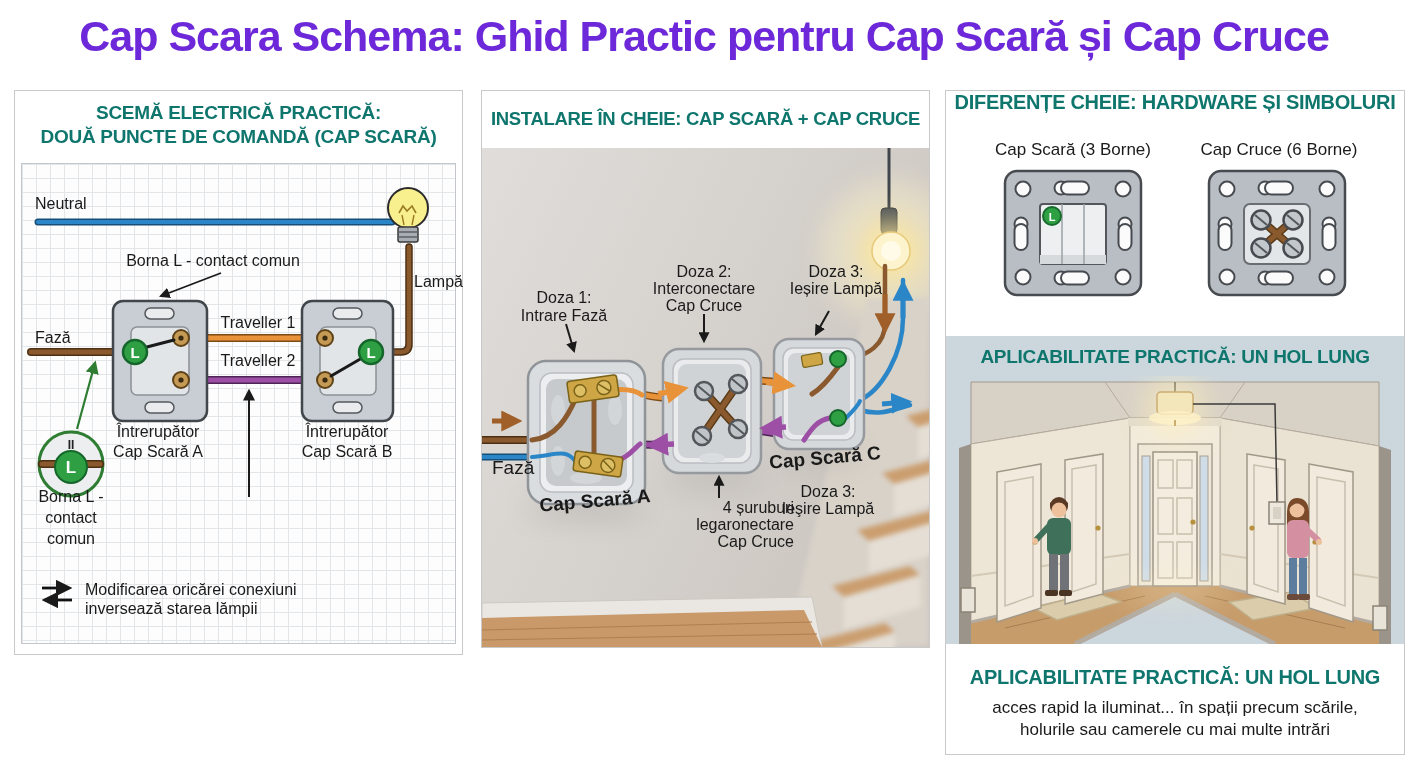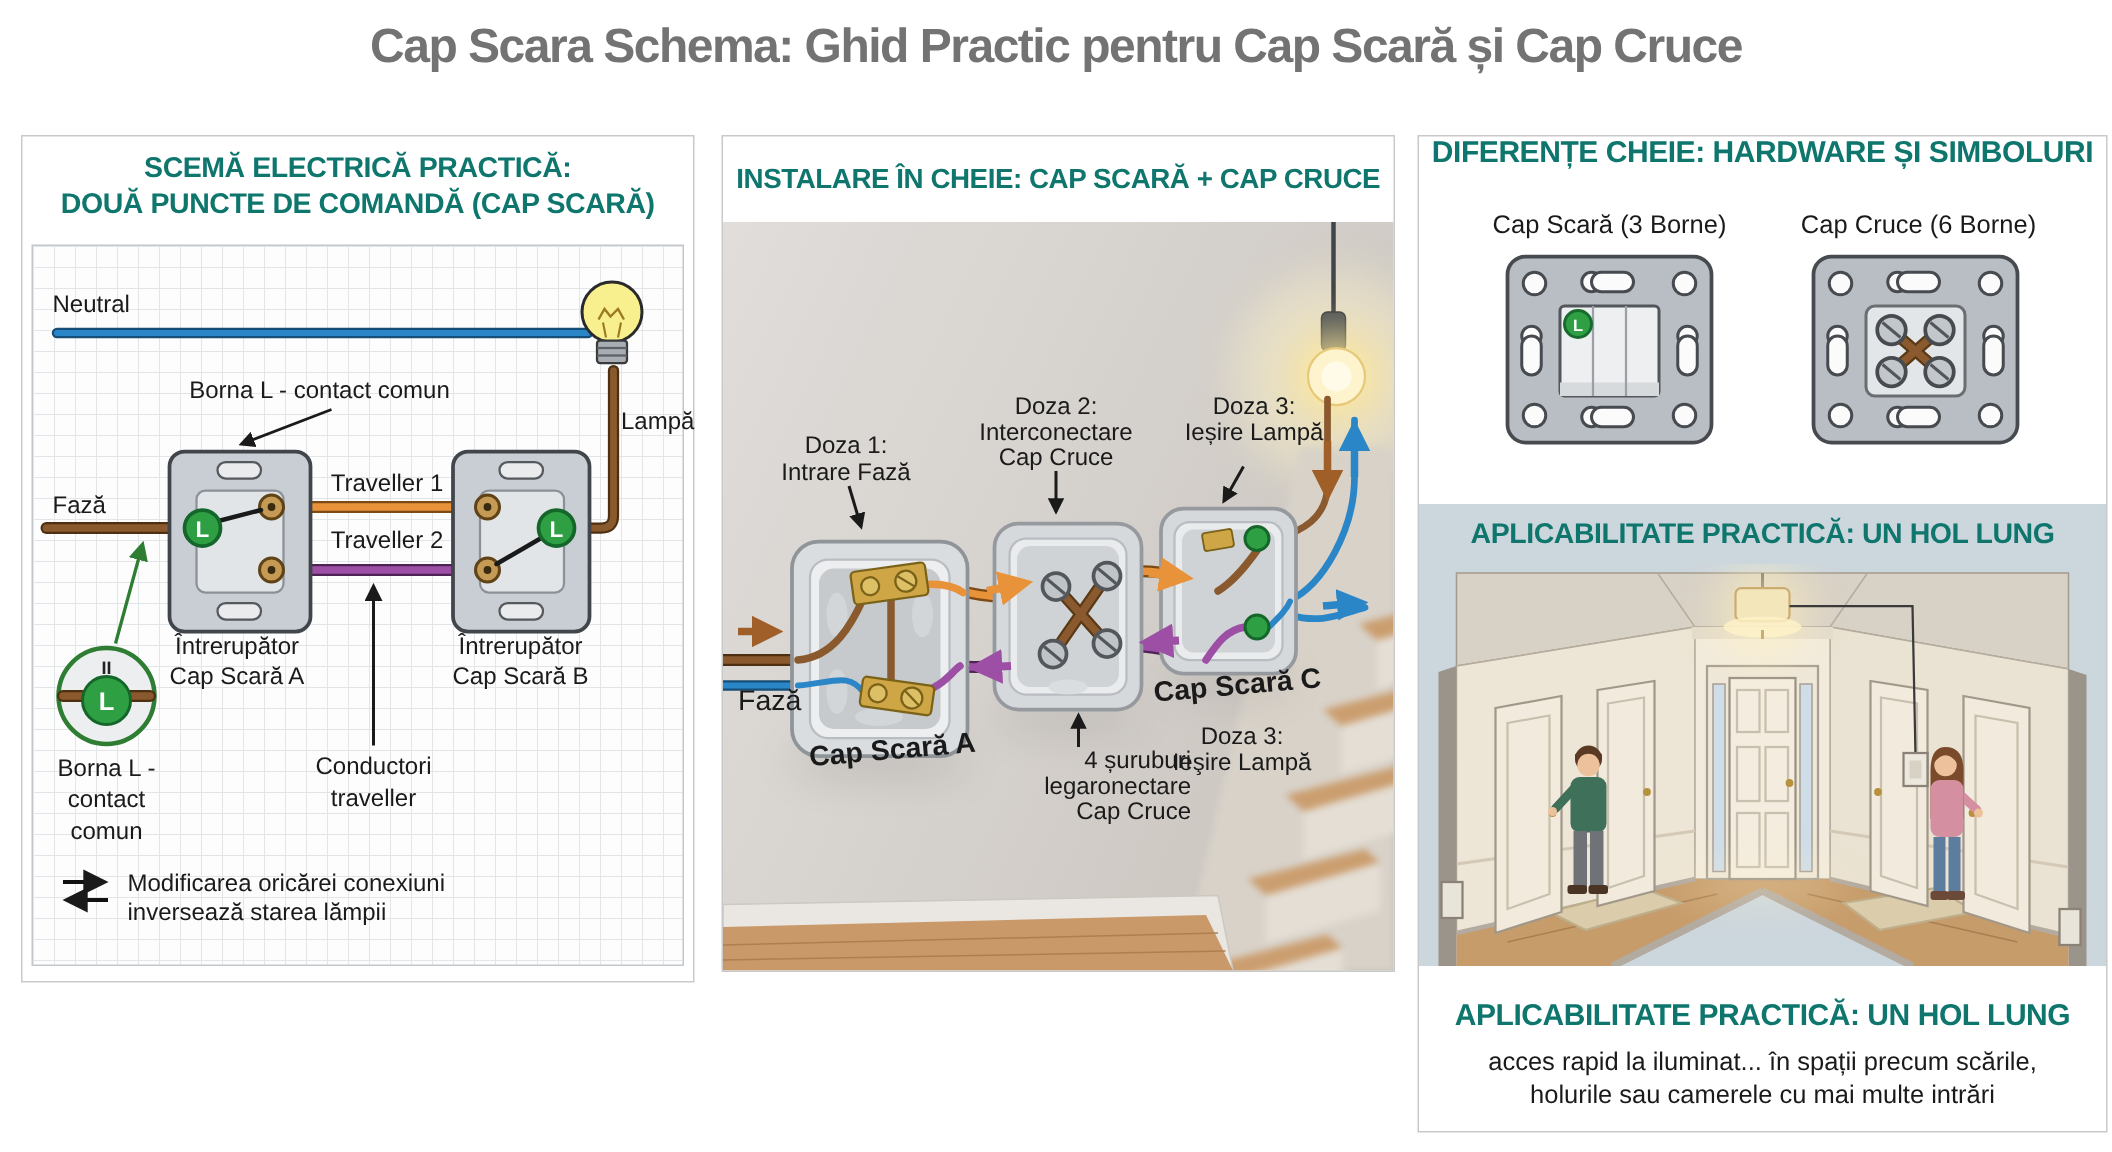--- a/index.html
+++ b/index.html
@@ -2,21 +2,21 @@
 <html style="--wire-neutral: #2b86c8; --wire-faza: #8a5a2e; --wire-traveller1: #e8923a; --wire-traveller2: #9d4fa5; --terminal-green: #2ea043; --bulb-yellow: #f8ef8e; --panel-border: #c9c9c9; --grid-line: #e2e6e9; --hall-bg: #ccd6dd; --wood: #c79c6b;"><head>
 <meta charset="utf-8">
 <style>
   html,body{margin:0;padding:0;}
   body{
     width:1408px;height:768px;position:relative;overflow:hidden;
     background:#ffffff;font-family:"Liberation Sans","DejaVu Sans",sans-serif;color:#151515;
   }
   .main-title{
     position:absolute;top:12px;left:0;width:1408px;text-align:center;
-    font-size:32px;font-weight:bold;letter-spacing:-1px;color:#737373;white-space:nowrap;
+    font-size:43px;font-weight:bold;letter-spacing:-1px;color:#6d28d9;white-space:nowrap;
   }
   .panel{position:absolute;background:#fff;border:1px solid var(--panel-border);}
   #left-panel{left:14px;top:90px;width:447px;height:563px;}
   #mid-panel{left:481px;top:90px;width:447px;height:556px;}
   #right-panel{left:945px;top:90px;width:458px;height:663px;}
   .phead{position:absolute;left:0;right:0;text-align:center;font-weight:bold;color:#0f766e;
     letter-spacing:-0.3px;white-space:pre-line;}
   .lbl{position:absolute;font-size:16px;line-height:20px;color:#1a1a1a;
     white-space:pre-line;text-align:center;}
   .lbl.tl{text-align:left;}
@@ -141,25 +141,23 @@
   <div class="lbl tl" style="left:20px;top:103px;text-align:center;">Neutral</div>
   <div class="lbl" style="left:108px;top:160px;width:180px;">Borna L - contact comun</div>
   <div class="lbl tl" style="left:399px;top:181px;">Lampă</div>
   <div class="lbl tl" style="left:20px;top:237px;">Fază</div>
   <div class="lbl" style="left:173px;top:222px;width:140px;">Traveller 1</div>
   <div class="lbl" style="left:173px;top:260px;width:140px;">Traveller 2</div>
   <div class="lbl" style="left:83px;top:331px;width:120px;">Întrerupător
 Cap Scară A</div>
   <div class="lbl" style="left:272px;top:331px;width:120px;">Întrerupător
 Cap Scară B</div>
-  <div class="lbl" style="left:6px;top:411px;width:100px;line-height:21px;">Borna L -
+  <div class="lbl" style="left:6px;top:395px;width:100px;line-height:21px;">Borna L -
 contact
 comun</div>
-  <div class="lbl" style="left:173px;top:410px;width:122px;line-height:21px;">Conductori
-traveller</div>
   <div class="lbl tl" style="left:70px;top:489px;line-height:19px;">Modificarea oricărei conexiuni
 inversează starea lămpii</div>
 </div>
 
 <div class="panel" id="mid-panel">
   <div class="phead" style="top:17px;font-size:18.5px;">INSTALARE ÎN CHEIE: CAP SCARĂ + CAP CRUCE</div>
 
   <div id="mp-photo">
     <svg width="447" height="499" viewBox="0 0 447 499" style="left:0;top:0;">
       <defs>

